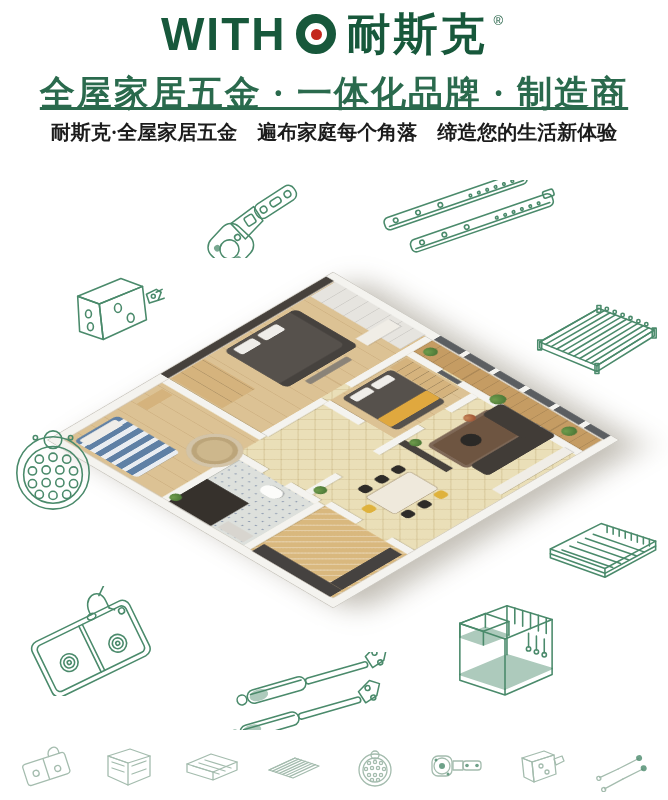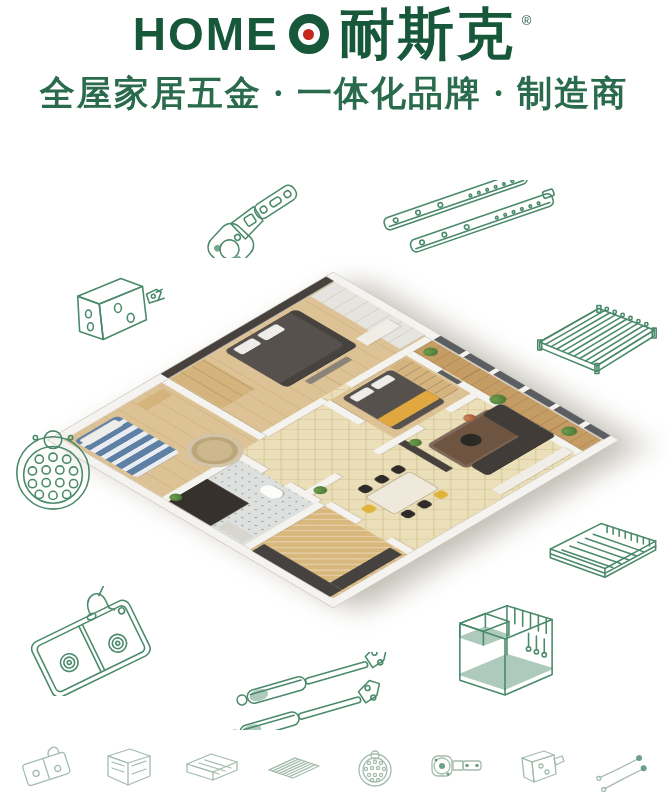--- a/index.html
+++ b/index.html
@@ -5,26 +5,26 @@
   html,body{margin:0;padding:0;background:#ffffff;}
   .poster{position:relative;width:668px;height:800px;background:var(--paper,#fff);overflow:hidden;
           font-family:"Liberation Sans","DejaVu Sans",sans-serif;}
 
   
   .logo-row{position:absolute;top:12px;left:0;right:0;display:flex;justify-content:center;align-items:center;gap:10px;}
   .logo-latin{font-size:46px;font-weight:bold;letter-spacing:2px;color:var(--brand-green);line-height:44px;}
   .logo-ring{position:relative;width:22px;height:22px;border:9px solid var(--brand-green);border-radius:50%;}
   .logo-ring .dot{position:absolute;left:50%;top:50%;width:11px;height:11px;margin:-5.5px 0 0 -5.5px;
                   border-radius:50%;background:var(--logo-red);}
-  .logo-zh{font-size:56px;font-weight:900;color:var(--brand-green);line-height:44px;letter-spacing:3px;}
+  .logo-zh{font-size:44px;font-weight:900;color:var(--brand-green);line-height:44px;letter-spacing:3px;}
   .logo-reg{font-size:13px;color:var(--brand-green);vertical-align:top;position:relative;top:-14px;left:-4px;}
 
   .headline{position:absolute;top:70px;left:0;right:0;text-align:center;
             font-family:"Liberation Serif","DejaVu Serif",serif;
-            font-size:35px;font-weight:bold;letter-spacing:2px;color:var(--headline-green);}
+            font-size:35px;font-weight:bold;letter-spacing:2px;color:var(--headline-green);text-decoration:underline;}
   .subheadline{position:absolute;top:119px;left:0;right:0;text-align:center;
             font-family:"Liberation Serif","DejaVu Serif",serif;white-space:pre;
             font-size:20px;font-weight:bold;color:var(--text-dark);}
   .tagline{position:absolute;top:149px;left:0;right:0;text-align:center;
             font-size:9px;letter-spacing:2px;color:var(--tagline-gray);font-weight:bold;}
 
   
   .drawing{position:absolute;}
   .drawing svg *{stroke:var(--line-green);fill:none;stroke-width:1.6;stroke-linecap:round;stroke-linejoin:round;}
   .drawing svg .fillg{fill:var(--line-green);stroke:none;opacity:.75;}
@@ -126,28 +126,29 @@
   .pl3{left:118px;top:232px;width:13px;height:13px}.pl4{left:348px;top:148px;width:14px;height:14px}
   .pl5{left:236px;top:242px;width:12px;height:12px}.pl6{left:14px;top:144px;width:12px;height:12px}
   .pl7{left:300px;top:250px;width:12px;height:12px;background:radial-gradient(circle at 35% 35%,#c98a5a,#a05636 70%);}
 </style>
 </head>
 <body>
 
 <div class="poster">
 
   <div class="logo-row">
-    <span class="logo-latin">HOME</span>
+    <span class="logo-latin">WITH</span>
     <span class="logo-ring">
         <span class="dot"></span>
       </span>
     <span class="logo-zh">耐斯克</span>
     <span class="logo-reg">®</span>
   </div>
   <div class="headline">全屋家居五金 · 一体化品牌 · 制造商</div>
+  <div class="subheadline">耐斯克·全屋家居五金　遍布家庭每个角落　缔造您的生活新体验</div>
 
   <div class="scene">
     <div class="plan">
       <div class="floor-base"></div>
       <div class="wood f-master"></div>
       <div class="wood f-kids"></div>
       <div class="wood f-bed2"></div>
       <div class="f-bath"></div>
       <div class="f-shower"></div>
       <div class="f-kitchen"></div>

